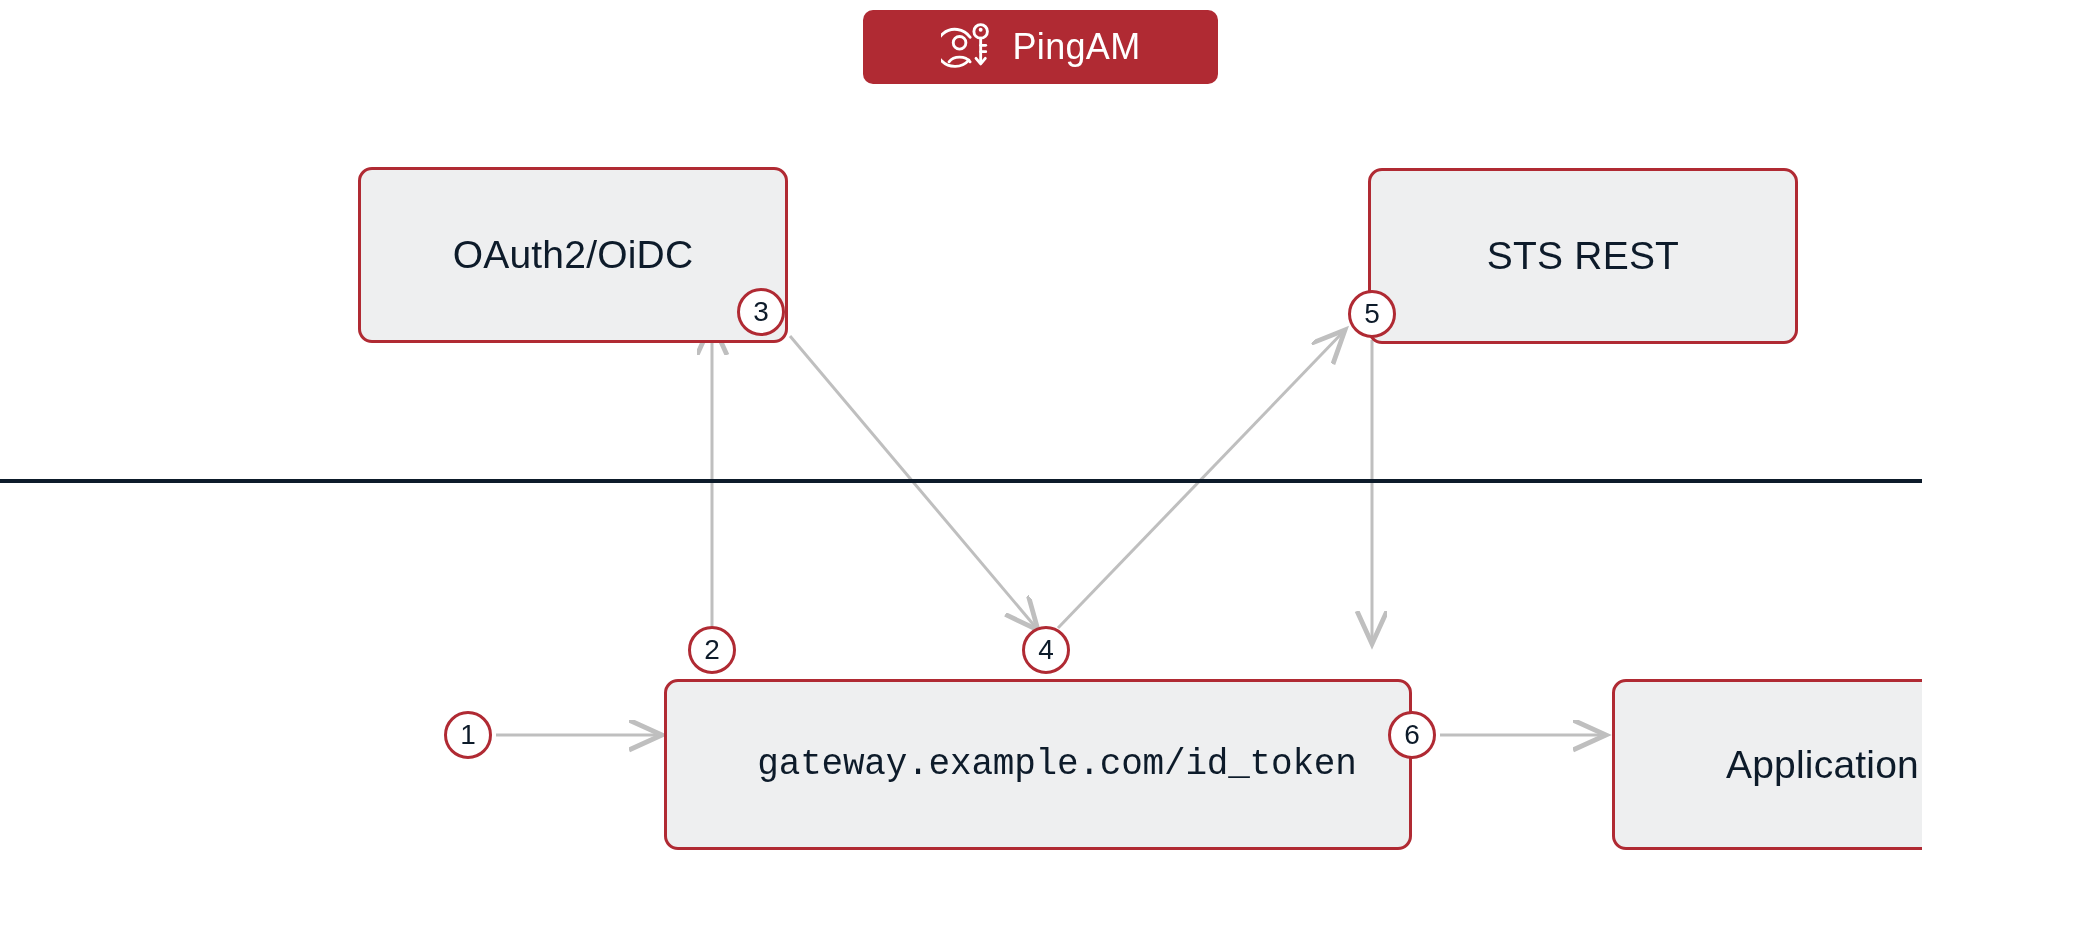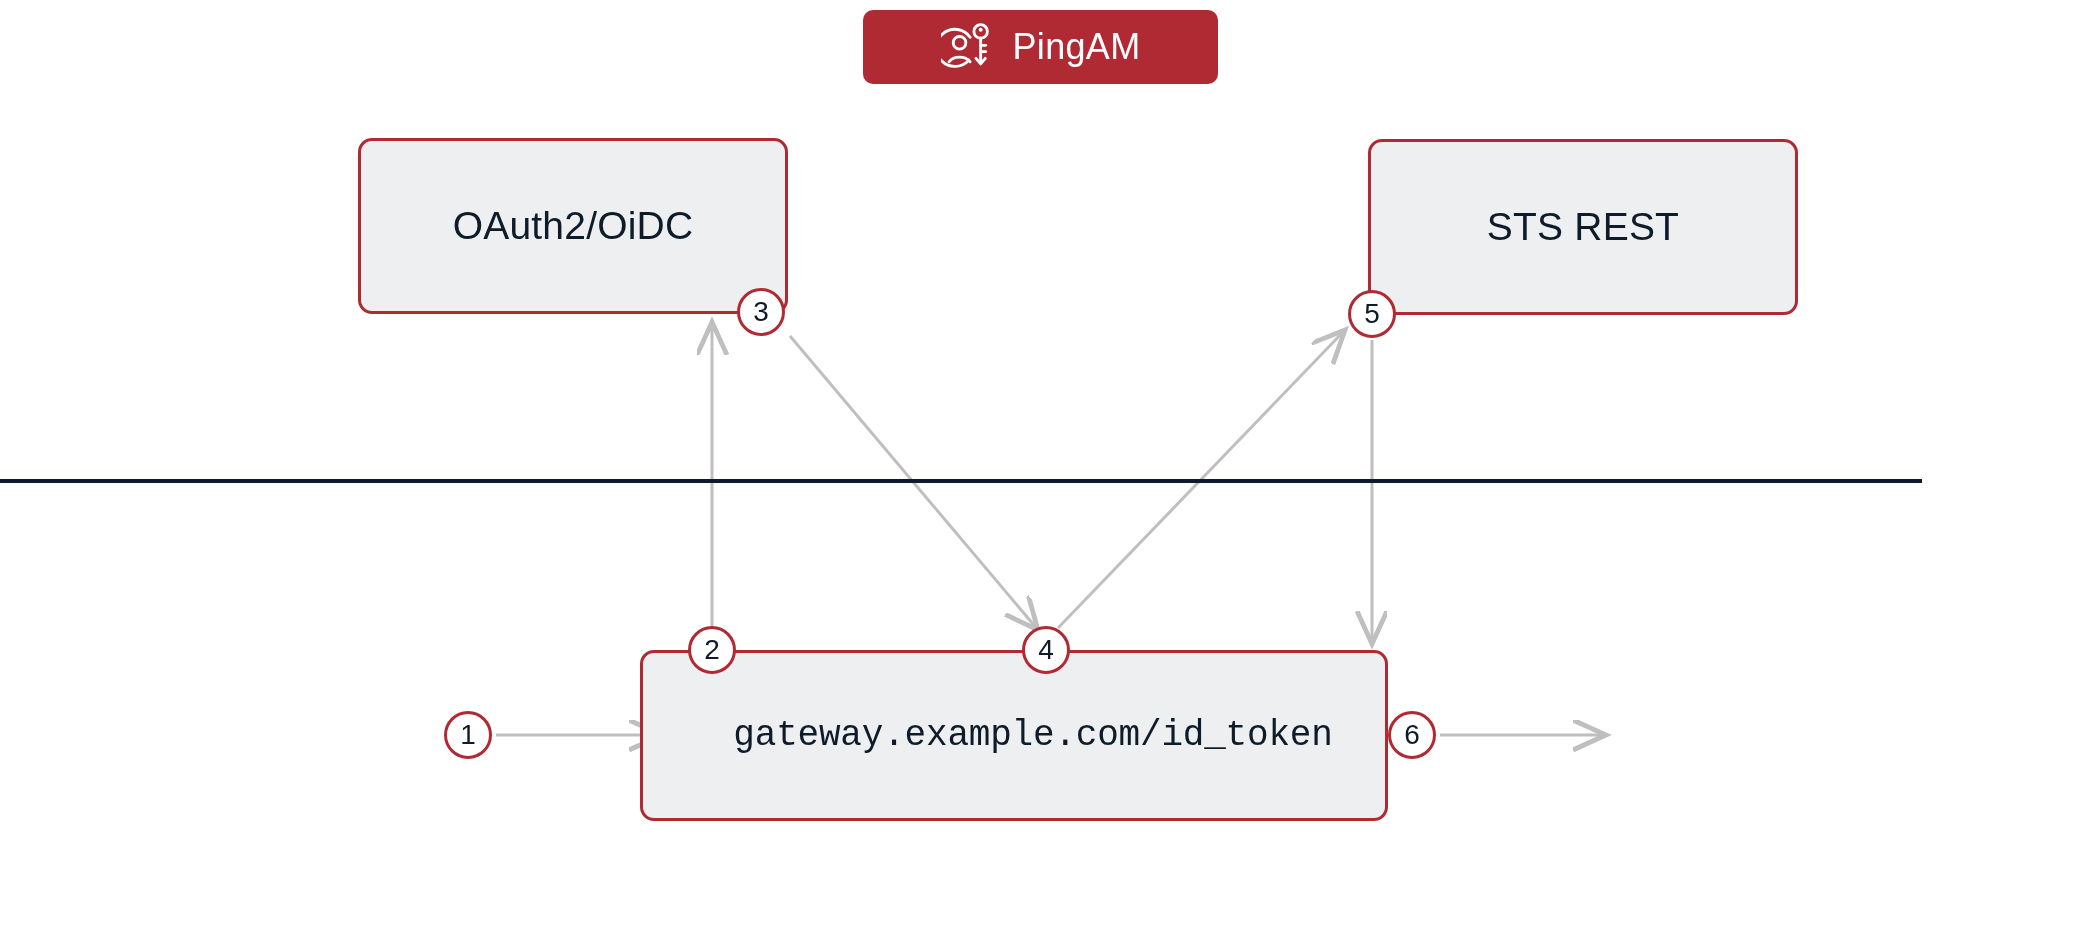--- a/index.html
+++ b/index.html
@@ -29,38 +29,39 @@
     position: absolute;
     box-sizing: border-box;
     background: #eeeff0;
     border: 3px solid #b02a33;
     border-radius: 14px;
     display: flex;
     align-items: center;
     justify-content: center;
     color: #0d1b2a;
     z-index: 2;
+    margin-top: 29px;
   }
   .node-label {
     font-family: "Liberation Sans", sans-serif;
     font-size: 39px;
     font-weight: 400;
     letter-spacing: 0.2px;
     color: #0d1b2a;
     white-space: nowrap;
   }
   .node-label.mono {
     font-family: "Liberation Mono", monospace;
     font-size: 36px;
     letter-spacing: -0.2px;
   }
   #node-oauth  { left: 358px;  top: 138px; width: 430px;  height: 176px; }
   #node-sts    { left: 1368px; top: 139px; width: 430px;  height: 176px; }
   #node-browser{ left: 45px;   top: 650px; width: 432px;  height: 171px; }
-  #node-gateway{ left: 640px;  top: 650px; width: 748px;  height: 171px; padding-left: 38px; }
+  #node-gateway{ left: 664px;  top: 650px; width: 748px;  height: 171px; padding-left: 38px; }
   #node-app    { left: 1612px; top: 650px; width: 421px;  height: 171px; }
 
   .badge {
     position: absolute;
     width: 48px;
     height: 48px;
     margin-left: -24px;
     margin-top: -24px;
     border-radius: 50%;
     background: #ffffff;
@@ -170,20 +171,23 @@
 
   <div class="node" id="node-sts">
     <span class="node-label">STS REST</span>
   </div>
 
 
   <div class="node" id="node-gateway">
     <span class="node-label mono">gateway.example.com/id_token</span>
   </div>
 
+  <div class="node" id="node-app">
+    <span class="node-label">Application</span>
+  </div>
 
   <div class="badge" id="badge-1">1</div>
   <div class="badge" id="badge-2">2</div>
   <div class="badge" id="badge-3">3</div>
   <div class="badge" id="badge-4">4</div>
   <div class="badge" id="badge-5">5</div>
   <div class="badge" id="badge-6">6</div>
 
 </div>
 

